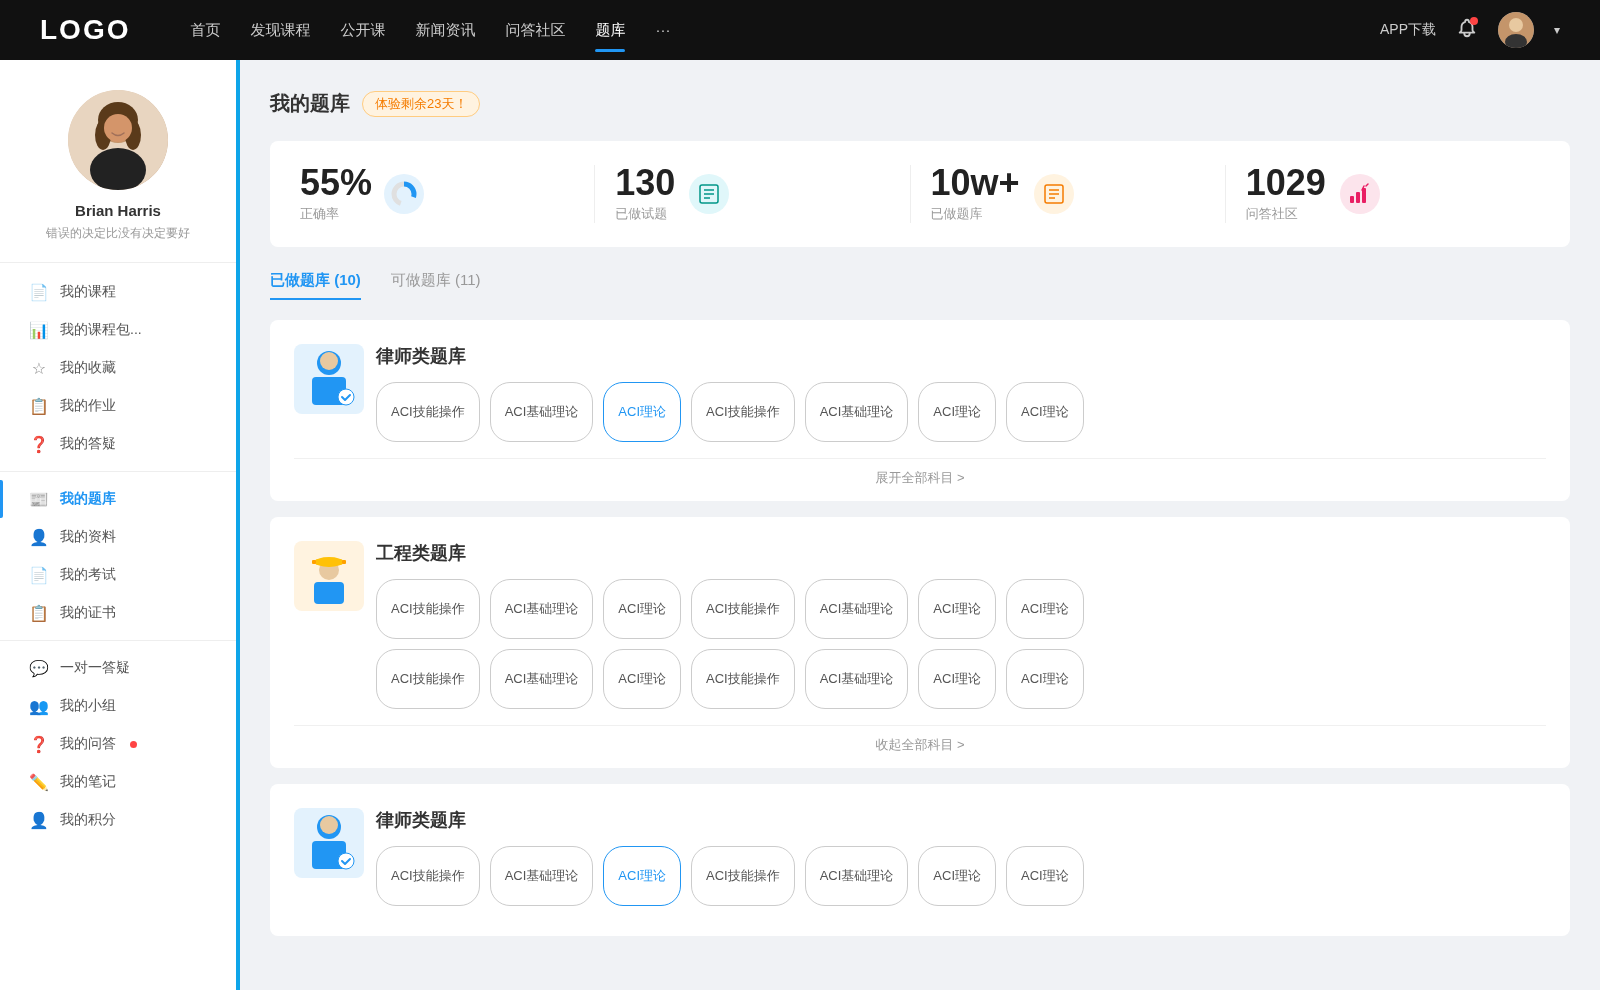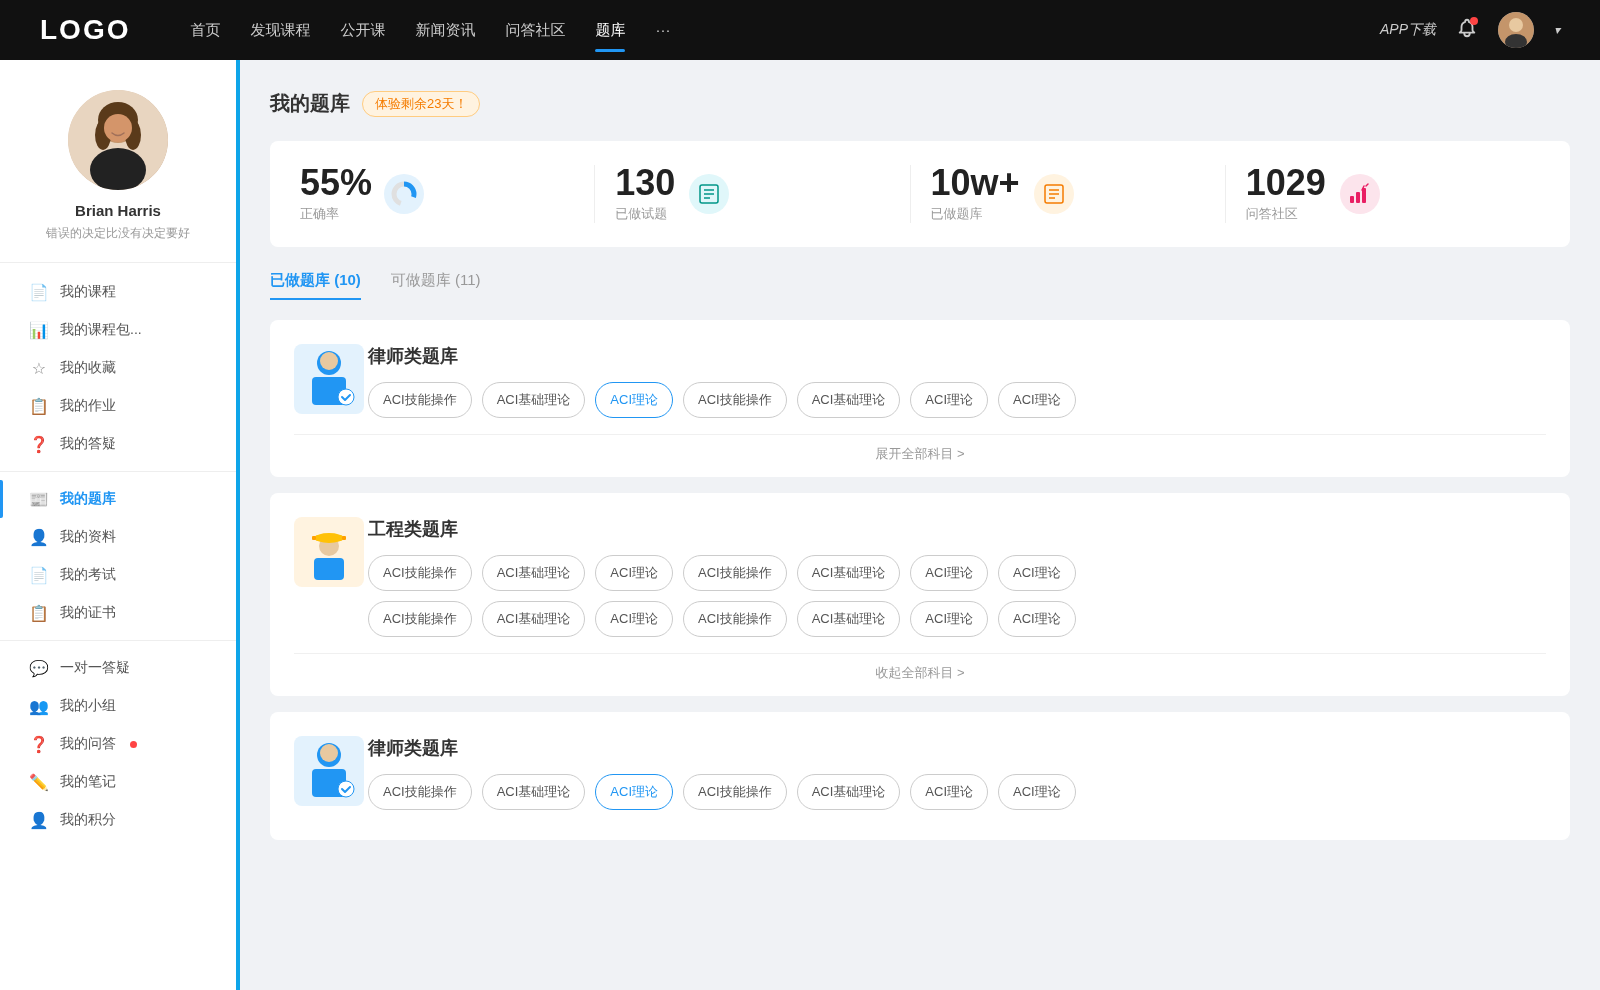--- a/index.html
+++ b/index.html
@@ -45,21 +45,20 @@
       bottom: -8px;
       left: 0; right: 0;
       height: 3px;
       background: #2196f3;
       border-radius: 2px;
     }
     .topnav-right {
       display: flex;
       align-items: center;
       gap: 20px;
-      font-style: italic;
     }
     .topnav-app-download {
       color: #ccc;
       font-size: 14px;
       cursor: pointer;
     }
     .topnav-bell {
       position: relative;
       cursor: pointer;
     }
@@ -273,21 +272,21 @@
     
     .qbank-card {
       background: #fff;
       border-radius: 8px;
       padding: 24px 24px 14px;
       margin-bottom: 16px;
     }
     .qbank-card-top {
       display: flex;
       align-items: flex-start;
-      gap: 4px;
+      gap: 12px;
       margin-bottom: 16px;
     }
     .qbank-icon {
       width: 70px; height: 70px;
       background: #e3f2fd;
       border-radius: 8px;
       display: flex; align-items: center; justify-content: center;
       flex-shrink: 0;
       position: relative;
     }
@@ -298,21 +297,21 @@
       margin-bottom: 14px;
     }
     .qbank-tags {
       display: flex;
       flex-wrap: wrap;
       gap: 10px;
     }
     .tag {
       border: 1px solid #ccc;
       border-radius: 20px;
-      padding: 8px 14px;
+      padding: 20px 14px;
       font-size: 13px;
       color: #555;
       cursor: pointer;
       white-space: nowrap;
     }
     .tag.active {
       border-color: #2196f3;
       color: #2196f3;
       background: #fff;
     }

